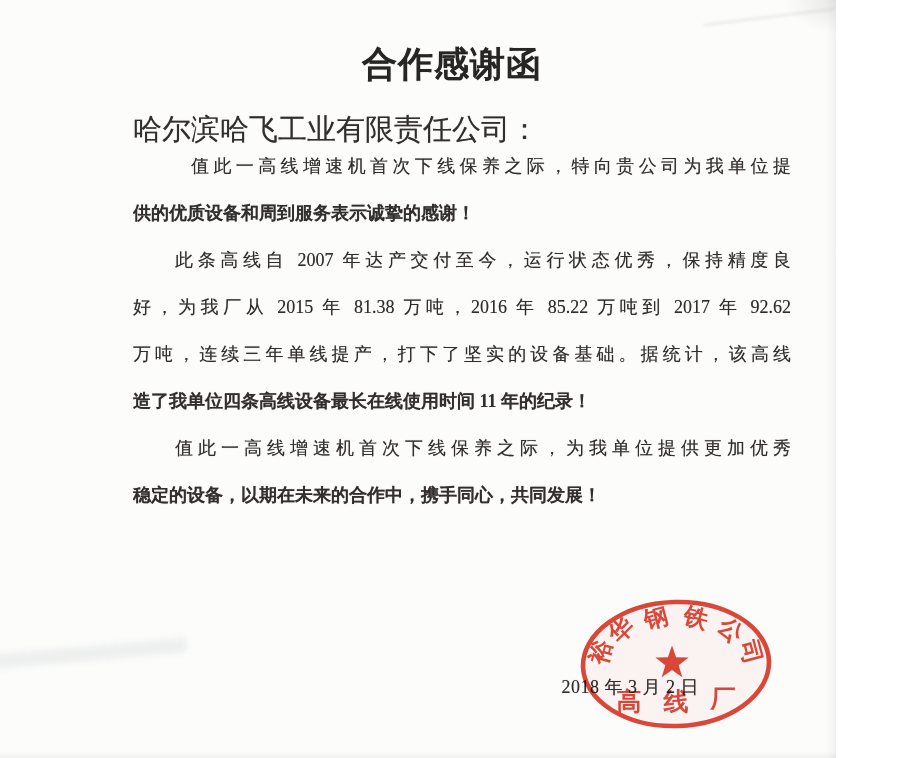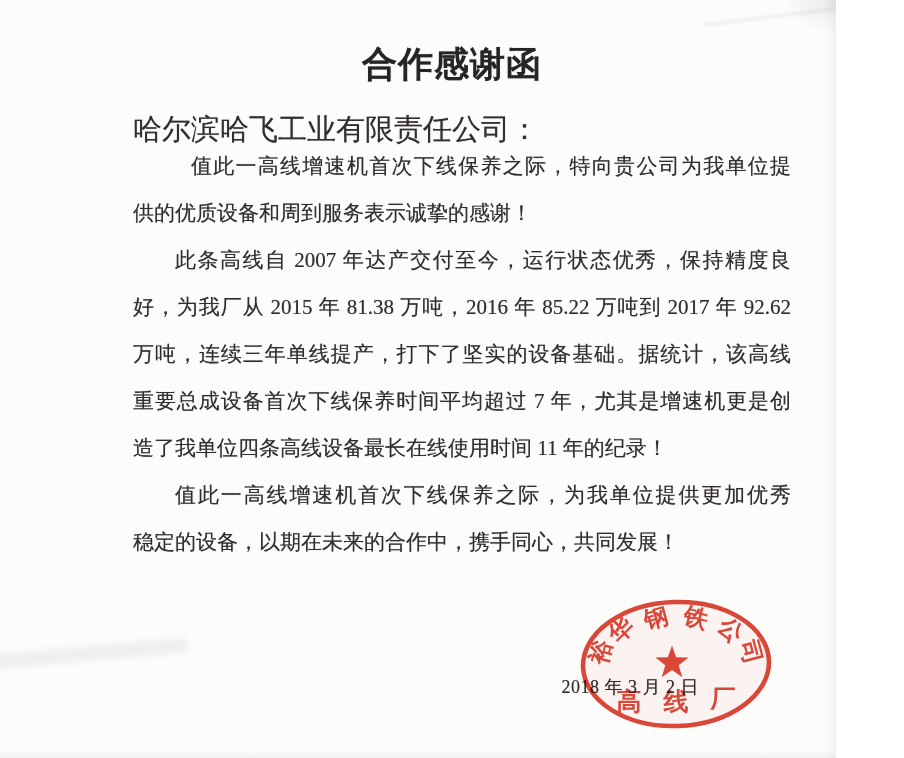--- a/index.html
+++ b/index.html
@@ -26,30 +26,30 @@
   }
   .salutation{
     position:absolute;left:133px;top:100px;
     font-size:29px;line-height:26px;
     text-shadow:0 0 .7px rgba(49,46,43,.5);
     white-space:nowrap;
     margin-top:16px;
   }
   .body-lines{
     position:absolute;left:133px;top:143px;width:658px;
-    font-size:21px;line-height:47px;
+    font-size:18px;line-height:47px;
     text-shadow:0 0 .7px rgba(49,46,43,.5);
   }
   .line{
     text-align:justify;
     text-align-last:justify;
     height:47px;
     overflow:hidden;
   }
-  .line.endline{text-align-last:left;}
+  .line.endline{text-align-last:left;font-weight:bold;}
   .indent-wide{padding-left:58px;}
   .indent-std{padding-left:42px;}
   .signature{
     position:absolute;right:137px;top:624px;
     font-size:21.5px;line-height:26px;white-space:nowrap;
     text-shadow:0 0 .7px rgba(49,46,43,.5);
   }
   .date{
     position:absolute;right:137px;top:674px;
     font-size:18px;line-height:26px;white-space:nowrap;
@@ -117,21 +117,20 @@
   <h1 class="title">合作感谢函</h1>
 
   <div class="salutation">哈尔滨哈飞工业有限责任公司：</div>
 
   <div class="body-lines" id="body-lines">
       <div class="line indent-wide">值此一高线增速机首次下线保养之际，特向贵公司为我单位提</div>
       <div class="line endline">供的优质设备和周到服务表示诚挚的感谢！</div>
       <div class="line indent-std">此条高线自 2007 年达产交付至今，运行状态优秀，保持精度良</div>
       <div class="line">好，为我厂从 2015 年 81.38 万吨，2016 年 85.22 万吨到 2017 年 92.62</div>
       <div class="line">万吨，连续三年单线提产，打下了坚实的设备基础。据统计，该高线</div>
-      <div class="line">重要总成设备首次下线保养时间平均超过 7 年，尤其是增速机更是创</div>
       <div class="line endline">造了我单位四条高线设备最长在线使用时间 11 年的纪录！</div>
       <div class="line indent-std">值此一高线增速机首次下线保养之际，为我单位提供更加优秀</div>
       <div class="line endline">稳定的设备，以期在未来的合作中，携手同心，共同发展！</div>
     </div>
 
 
   <div class="date">2018 年 3 月 2 日</div>
 
   <svg class="seal" id="seal" viewBox="0 0 240 160" aria-hidden="true">
     <ellipse class="seal-border" cx="118" cy="84" rx="93" ry="62" transform="rotate(-2 118 84)"></ellipse>

